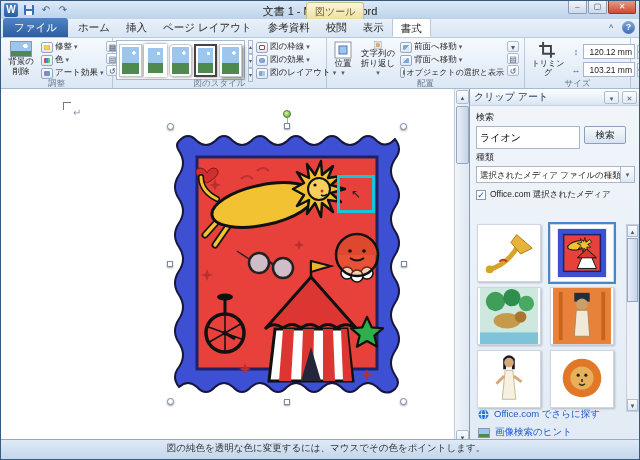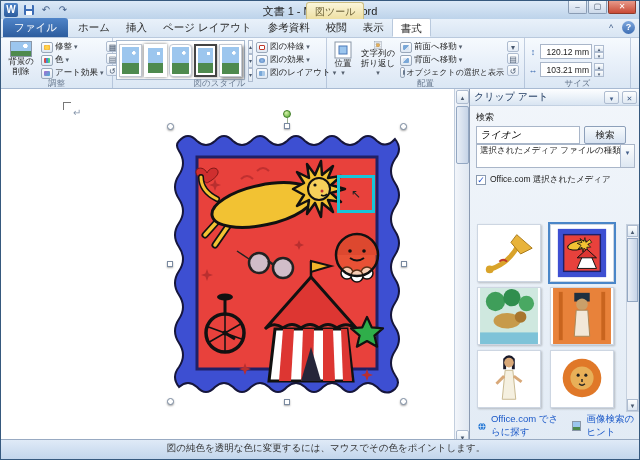--- a/index.html
+++ b/index.html
@@ -125,25 +125,25 @@
   .taskpane { position:absolute; top:88px; left:468px; width:172px; height:356px;
               background:linear-gradient(#f2f6fb,#e2ebf5); border-left:1px solid #8a9ab2; }
   .tp-head { height:17px; display:flex; align-items:center; gap:3px; padding:0 4px;
              background:linear-gradient(#fdfeff,#d9e5f2); border-bottom:1px solid #c3d1e2; }
   .tp-title { flex:1; font-size:10px; color:#1f3a60; }
   .tp-hbtn { width:15px; height:13px; font-size:7px; line-height:13px; text-align:center; color:#44608a;
              background:linear-gradient(#fdfefe,#e0e9f3); border:1px solid #aebcd0; border-radius:2px; }
   .tp-body { position:relative; padding:3px 6px; height:339px; }
   .tp-label { font-size:9px; color:#222; margin:2px 0 2px; }
   .searchrow { display:flex; gap:4px; }
-  .tp-input { width:104px; height:18px; border:1px solid #a9b6c9; font-size:10px; padding:0 3px;
-              font-family:"Liberation Sans",sans-serif;font-style:italic; }
+  .tp-input { width:104px; height:23px; border:1px solid #a9b6c9; font-size:10px; padding:0 3px;
+              font-family:"Liberation Sans",sans-serif; }
   .tp-btn { width:42px; height:18px; font-size:9.5px; color:#222; text-align:center; line-height:16px;
             background:linear-gradient(#f6fafd,#d8e3f1); border:1px solid #8da0ba; border-radius:2px; }
-  .tp-select { height:24px; background:#fff; border:1px solid #a9b6c9; display:flex; align-items:flex-start; }
+  .tp-select { height:17px; background:#fff; border:1px solid #a9b6c9; display:flex; align-items:flex-end; }
   .tp-select .selval { flex:1; font-size:8.5px; color:#222; padding:0 3px; white-space:nowrap; overflow:hidden; }
   .tp-select .selarrow { width:14px; height:100%; font-size:7px; line-height:15px; text-align:center;
                          color:#44608a; background:linear-gradient(#fdfefe,#dde7f2); border-left:1px solid #aebcd0; }
   .checkrow { display:flex; align-items:center; gap:4px; margin:6px 0 4px; }
   .checkbox { width:10px; height:10px; background:#fff; border:1px solid #8a9ab0; font-size:9px;
               line-height:9px; text-align:center; color:#2255cc; }
   .checklabel { font-size:8.5px; color:#222; white-space:nowrap; }
   .providerrow { font-size:9px; color:#222; margin:2px 0 4px; display:flex; gap:5px; }
   .results { position:absolute; top:118px; left:7px; display:grid;
              grid-template-columns:64px 64px; gap:5px 9px; }
@@ -152,21 +152,21 @@
   .thumb svg { width:100%; height:100%; display:block; }
   .thumb.sel { outline:2px solid #4a86c8; }
   .tp-scroll { position:absolute; top:118px; right:2px; width:13px; height:188px;
                background:#edf1f7; border:1px solid #c5d0de; }
   .tp-scroll .sbtn { position:absolute; left:0; width:11px; height:12px; font-size:6px; line-height:12px;
                      text-align:center; color:#4a5a70; background:linear-gradient(#fdfefe,#dce6f1);
                      border:1px solid #aebcd0; }
   .tp-scroll .up { top:0; } .tp-scroll .down { bottom:0; }
   .tp-scroll .sthumb { position:absolute; left:0; top:13px; width:11px; height:64px;
                        background:linear-gradient(90deg,#e8eef6,#c6d4e7); border:1px solid #93a7c2; }
-  .tp-links { position:absolute; left:8px; bottom:6px; display:flex; flex-direction:row; gap:5px; }
+  .tp-links { position:absolute; left:8px; bottom:6px; display:flex; flex-direction:column; gap:5px; }
   .tp-link { display:flex; align-items:center; gap:5px; font-size:9.5px; color:#1a58c8; }
   .globe { width:11px; height:11px; }
   .hintico { width:12px; height:10px; border:1px solid #8a97a8;
              background:linear-gradient(#9cc6ee 60%, #4e8a4e 60%); }
 
   
   .statusbar { position:absolute; left:0; right:0; bottom:0; height:20px;
                background:linear-gradient(#dfeaf7,#c3d6ec); border-top:1px solid #98aac2;
                font-size:9.5px; color:#333; line-height:15px; padding-left:12px; white-space:nowrap;text-align:center; }
 </style>
@@ -341,20 +341,26 @@
       </div>
       <div class="col">
         <div class="mini">▾</div>
         <div class="mini">▤</div>
         <div class="mini">↺</div>
       </div>
       <div class="glabel">配置</div>
     </div>
 
     <div class="group g-size">
+      <div class="bigbtn">
+        <svg width="20" height="18" viewBox="0 0 20 18">
+            <path d="M5,1 V13 H17 M1,5 H13 V17" fill="none" stroke="#444" stroke-width="2"></path>
+          </svg>
+        <span class="cap" style="width:40px; font-size:8px">トリミング</span>
+      </div>
       <div class="col" style="gap:3px; padding-top:4px">
         <div class="spin">
           <span class="arrowico">↕</span>
           <span class="spinval">120.12 mm</span>
           <span class="spinbtns">
               <span>▴</span>
               <span>▾</span>
             </span>
         </div>
         <div class="spin">
@@ -467,20 +473,21 @@
       <span class="tp-title">クリップ アート</span>
       <span class="tp-hbtn">▾</span>
       <span class="tp-hbtn">✕</span>
     </div>
     <div class="tp-body">
       <div class="tp-label">検索</div>
       <div class="searchrow">
         <input class="tp-input" value="ライオン" style="">
         <div class="tp-btn">検索</div>
       </div>
+      <div class="tp-label">種類</div>
       <div class="tp-select">
         <span class="selval">選択されたメディア ファイルの種類</span>
         <span class="selarrow">▾</span>
       </div>
       <div class="checkrow">
         <span class="checkbox">✓</span>
         <span class="checklabel">Office.com 選択されたメディア</span>
       </div>
 
       <div class="results">

